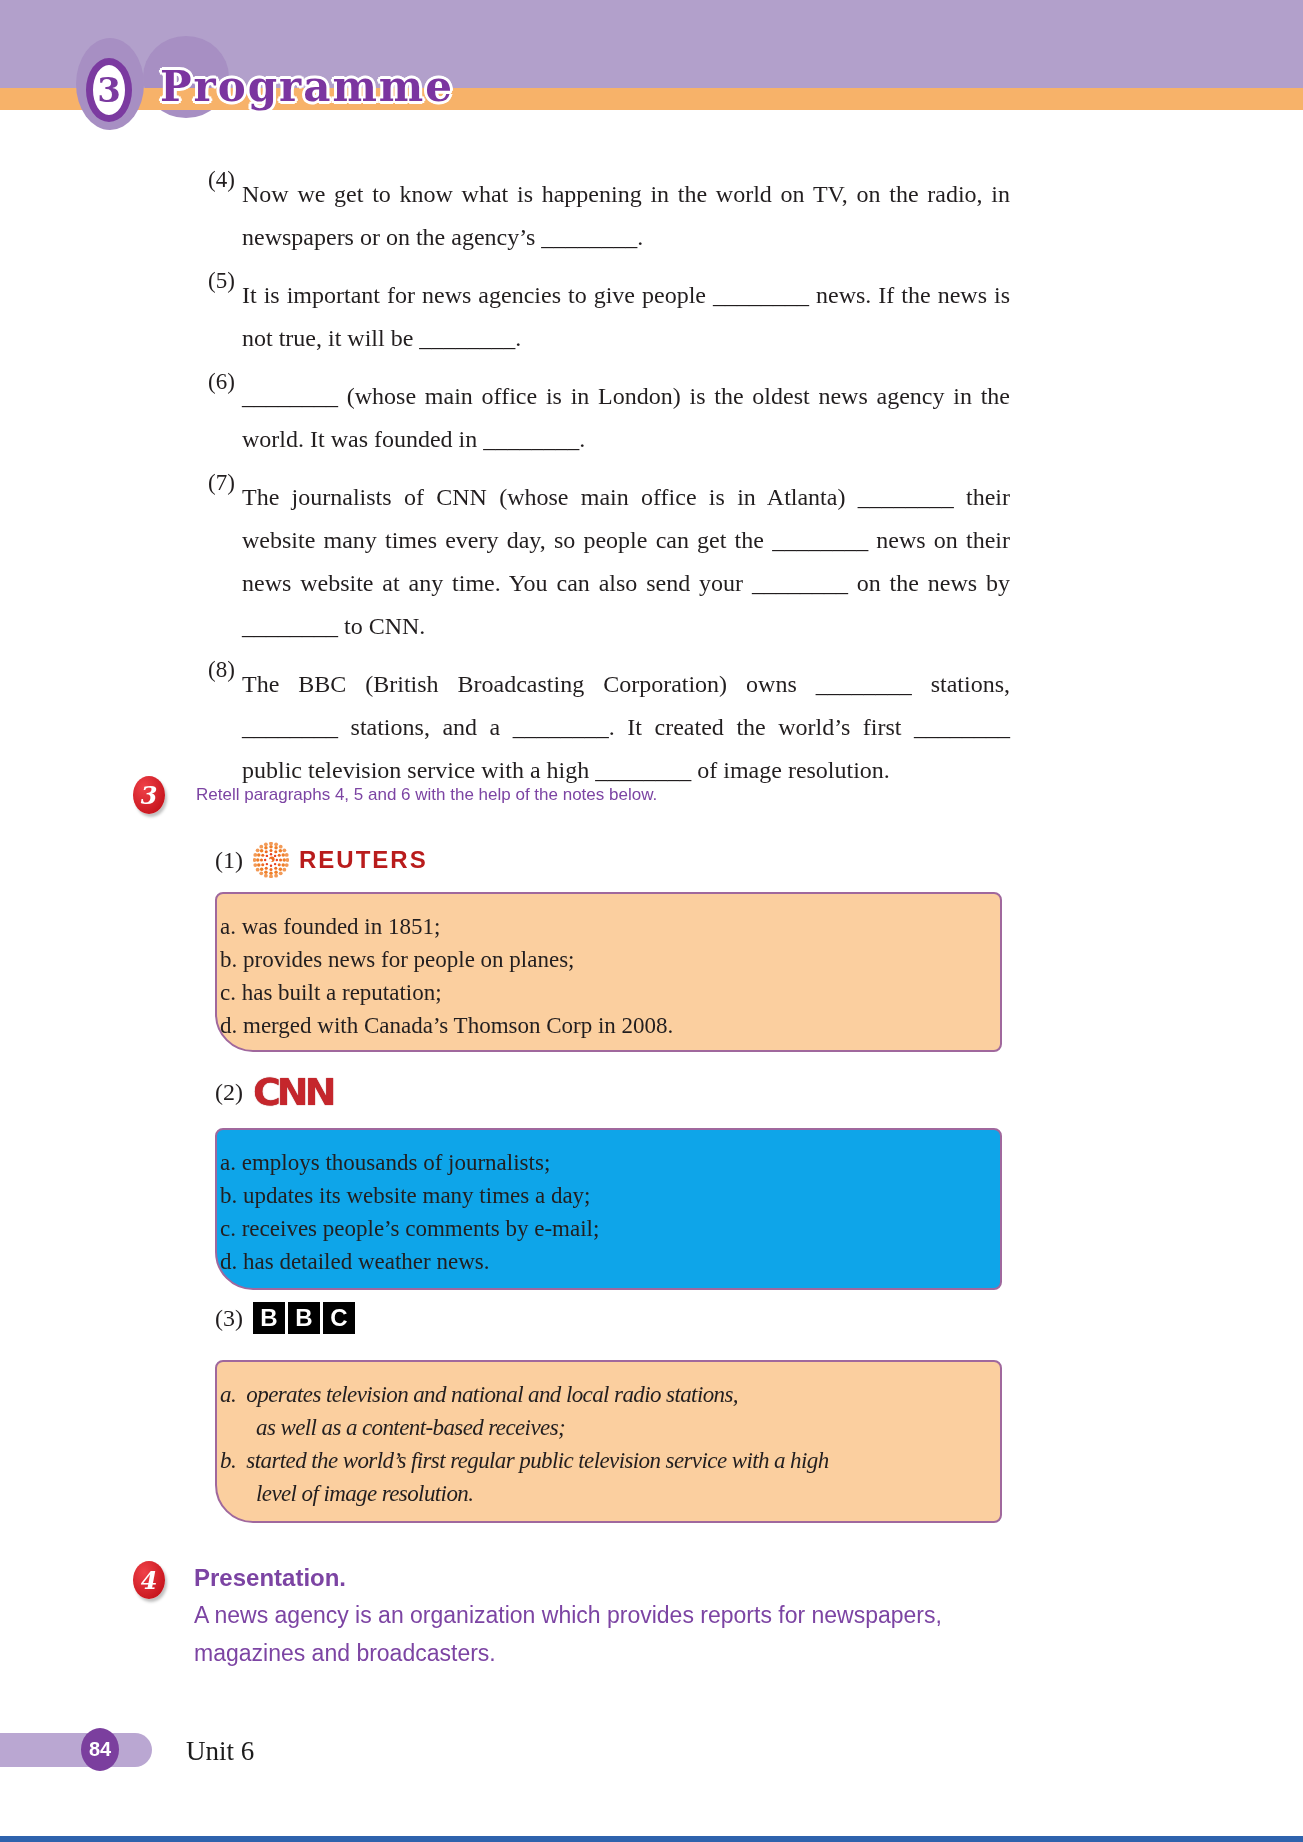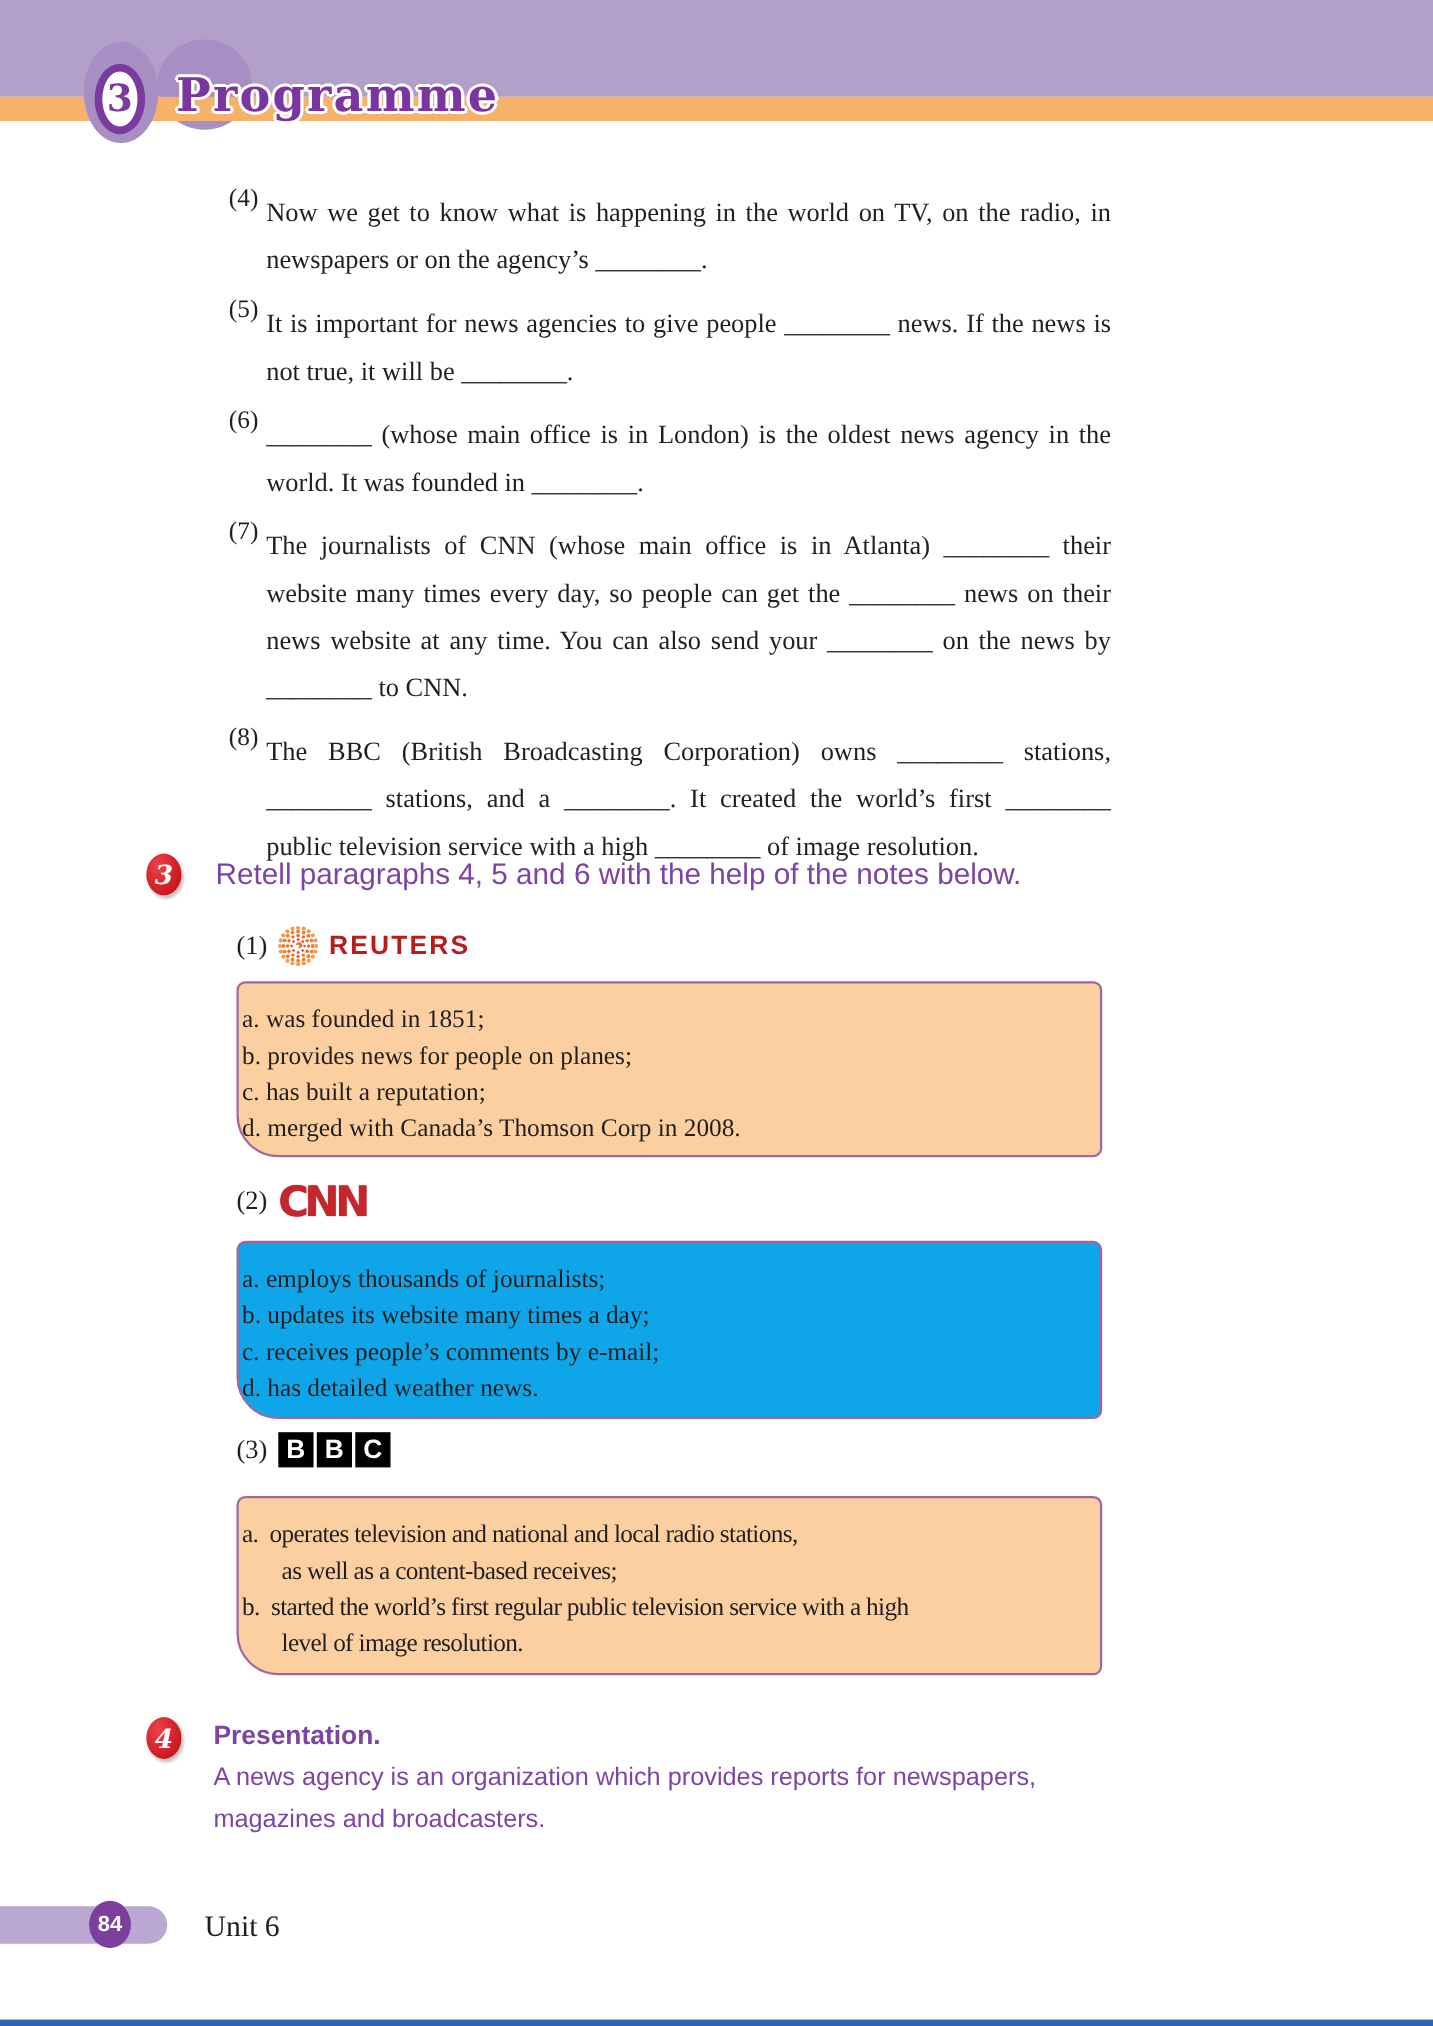--- a/index.html
+++ b/index.html
@@ -26,21 +26,21 @@
   .fill-item .num{flex:none;width:34px;font-size:23px;}
   .fill-item .body{flex:1;text-align:justify;margin-top:15px;}
 
   
   .red-badge{position:absolute;width:32px;height:38px;border-radius:50%;
              background:radial-gradient(ellipse at 35% 30%,#ef4148,#c8161e 75%);
              box-shadow:2px 3px 3px rgba(0,0,0,0.25);
              display:flex;align-items:center;justify-content:center;
              font-family:"DejaVu Serif",serif;font-style:italic;font-weight:bold;font-size:24px;color:#ffffff;}
   .purple-sans{font-family:"Liberation Sans",sans-serif;color:#7c44a3;}
-  .instruction{position:absolute;left:196px;top:778px;font-size:27px;line-height:34px;}
+  .instruction{position:absolute;left:196px;top:778px;font-size:17px;line-height:34px;}
 
   .logo-row{position:absolute;left:215px;display:flex;align-items:center;gap:10px;}
   .logo-row .num{font-size:24px;}
   .reuters-label{font-family:"Liberation Sans",sans-serif;font-weight:bold;font-size:24px;
                  color:#b91c1c;letter-spacing:2px;text-align:center;}
   .cnn-logo{font-family:"DejaVu Sans",sans-serif;font-weight:800;font-size:38px;line-height:40px;
             color:#c5262c;letter-spacing:-4px;text-shadow:0 0 1px #8c1418;}
   .bbc-logo{display:flex;gap:3px;}
   .bbc-sq{width:32px;height:32px;background:#000000;color:#ffffff;
           font-family:"Liberation Sans",sans-serif;font-weight:bold;font-size:24px;
@@ -195,21 +195,21 @@
   </div>
 
   <div class="logo-row" style="top:1302px;">
     <span class="num">(3)</span>
     <span class="bbc-logo">
       <span class="bbc-sq">B</span>
       <span class="bbc-sq">B</span>
       <span class="bbc-sq">C</span>
     </span>
   </div>
-  <div class="note-box box-orange box-bbc" style="top:1360px;height:163px;">
+  <div class="note-box box-orange box-bbc" style="top:1360px;height:163px;font-style:italic;">
     <div class="note-line">a.  operates television and national and local radio stations,</div>
     <div class="note-line indent">as well as a content-based receives;</div>
     <div class="note-line">b.  started the world’s first regular public television service with a high</div>
     <div class="note-line indent">level of image resolution.</div>
   </div>
 
   <div class="red-badge" style="left:133px;top:1561px;">4</div>
   <div class="pres-title purple-sans">Presentation.</div>
   <div class="pres-line1 purple-sans">A news agency is an organization which provides reports for newspapers,</div>
   <div class="pres-line2 purple-sans">magazines and broadcasters.</div>

